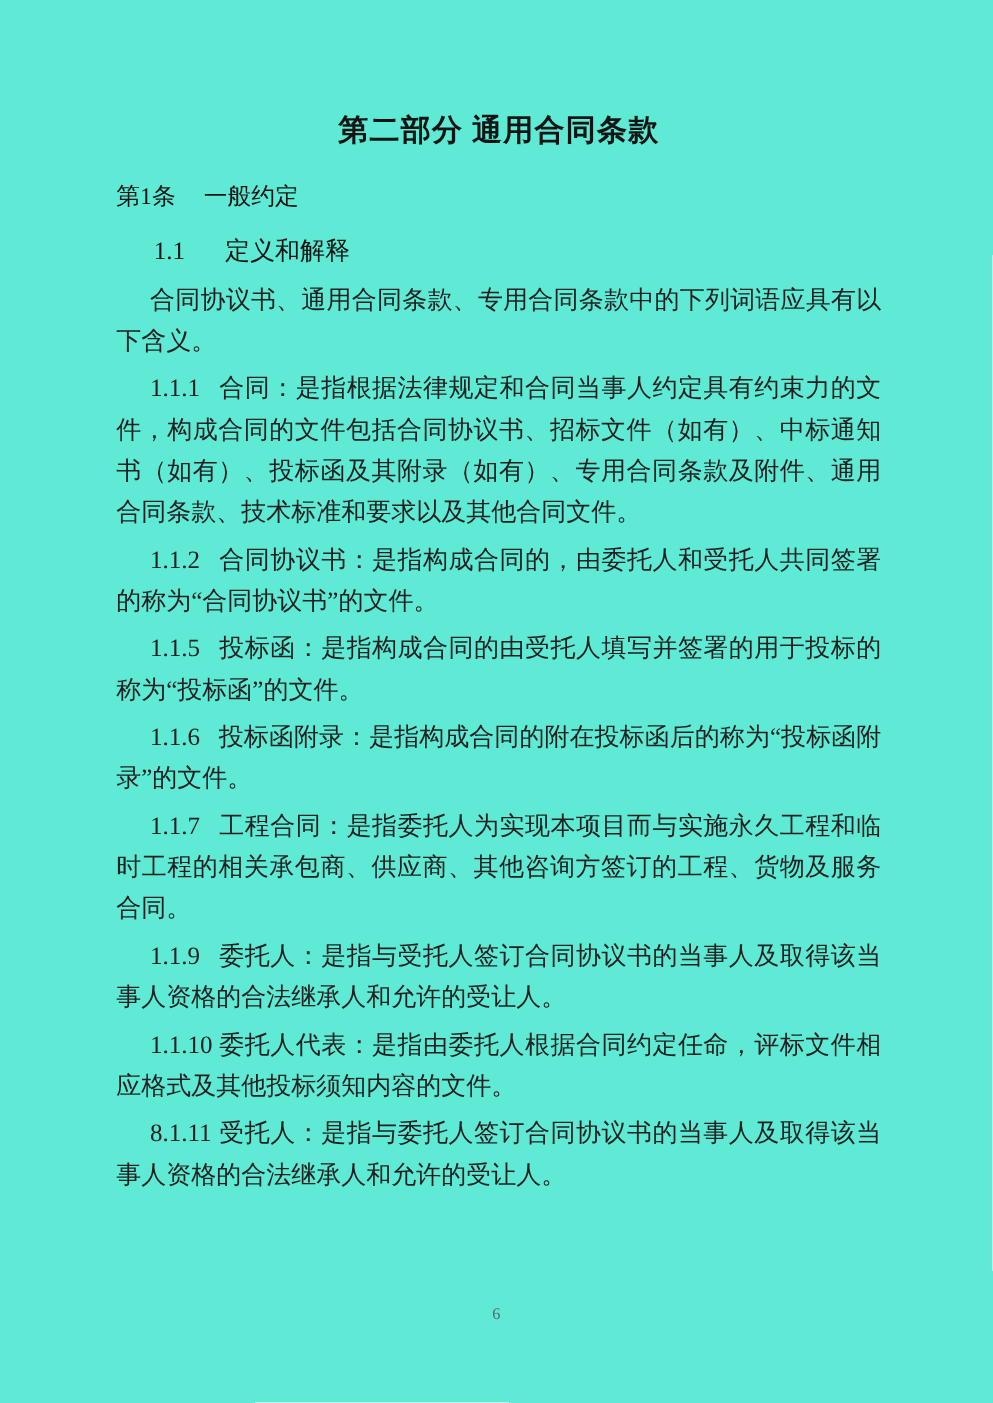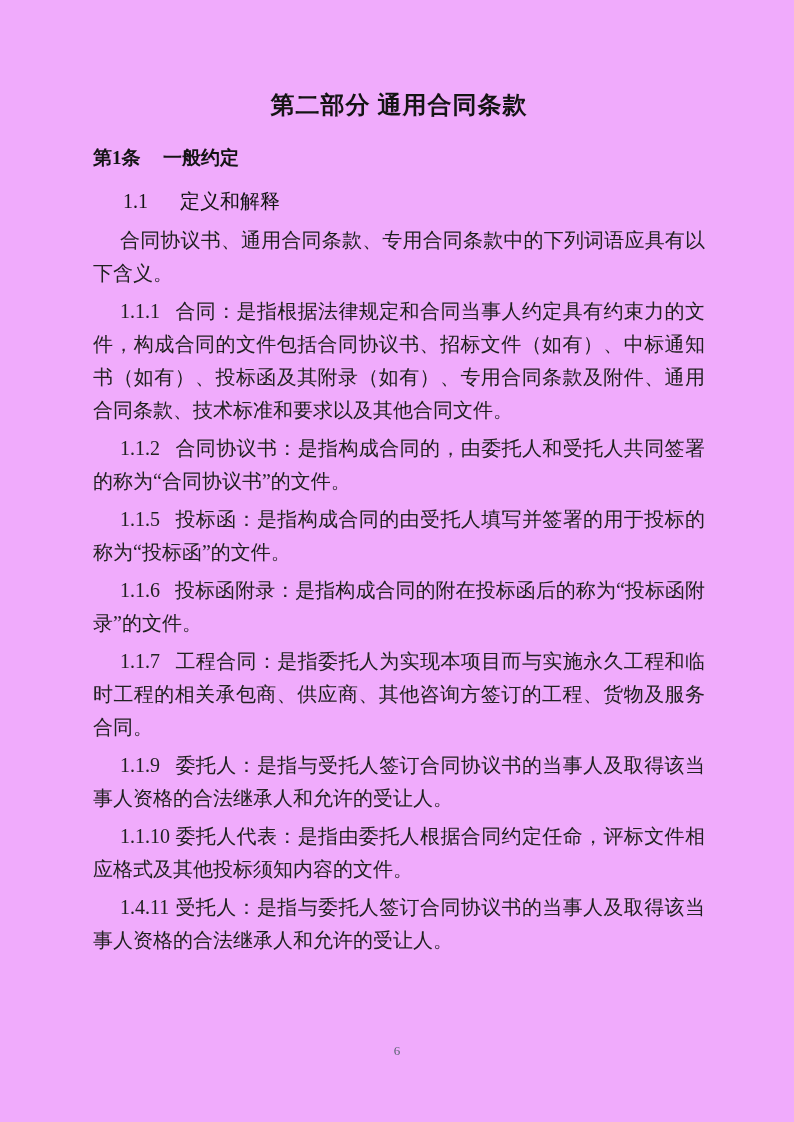--- a/index.html
+++ b/index.html
@@ -5,40 +5,40 @@
   html, body {
     margin: 0;
     padding: 0;
     background: #ffffff;
   }
   .page {
     position: relative;
     width: 794px;
     height: 1122px;
     margin: 0 auto;
-    background: #f0abfc;
+    background: #5eead4;
     box-sizing: border-box;
     padding: 86px 89px 0 93px;
     font-family: "Liberation Serif", "DejaVu Serif", serif;
     color: #212121;
     overflow: hidden;
   }
   h1.doc-title {
     font-size: 24px;
     line-height: 38px;
     font-weight: bold;
     text-align: center;
     margin: 0 0 20px 0;
     letter-spacing: 1px;
     color: #141414;
   }
   h2.article-heading {
     font-size: 19px;
     line-height: 28px;
-    font-weight: bold;
+    font-weight: normal;
     margin: 0 0 16px 0;
     color: #141414;
   }
   h2.article-heading .hnum2 {
     display: inline-block;
     width: 70px;
   }
   h3.section-heading {
     font-size: 20px;
     line-height: 26px;
@@ -98,17 +98,17 @@
 
   <p class="para"><span class="inum">1.1.6</span><span>投标函附录：是指构成合同的附在投标函后的称为“投标函附录”的文件。</span></p>
 
   <p class="para"><span class="inum">1.1.7</span><span>工程合同：是指委托人为实现本项目而与实施永久工程和临时工程的相关承包商、供应商、其他咨询方签订的工程、货物及服务合同。</span></p>
 
 
   <p class="para"><span class="inum">1.1.9</span><span>委托人：是指与受托人签订合同协议书的当事人及取得该当事人资格的合法继承人和允许的受让人。</span></p>
 
   <p class="para"><span class="inum">1.1.10</span><span>委托人代表：是指由委托人根据合同约定任命，评标文件相应格式及其他投标须知内容的文件。</span></p>
 
-  <p class="para"><span class="inum">1.4.11</span><span>受托人：是指与委托人签订合同协议书的当事人及取得该当事人资格的合法继承人和允许的受让人。</span></p>
+  <p class="para"><span class="inum">8.1.11</span><span>受托人：是指与委托人签订合同协议书的当事人及取得该当事人资格的合法继承人和允许的受让人。</span></p>
 
   <div class="page-number">6</div>
 
 </div>
 
 </body></html>

